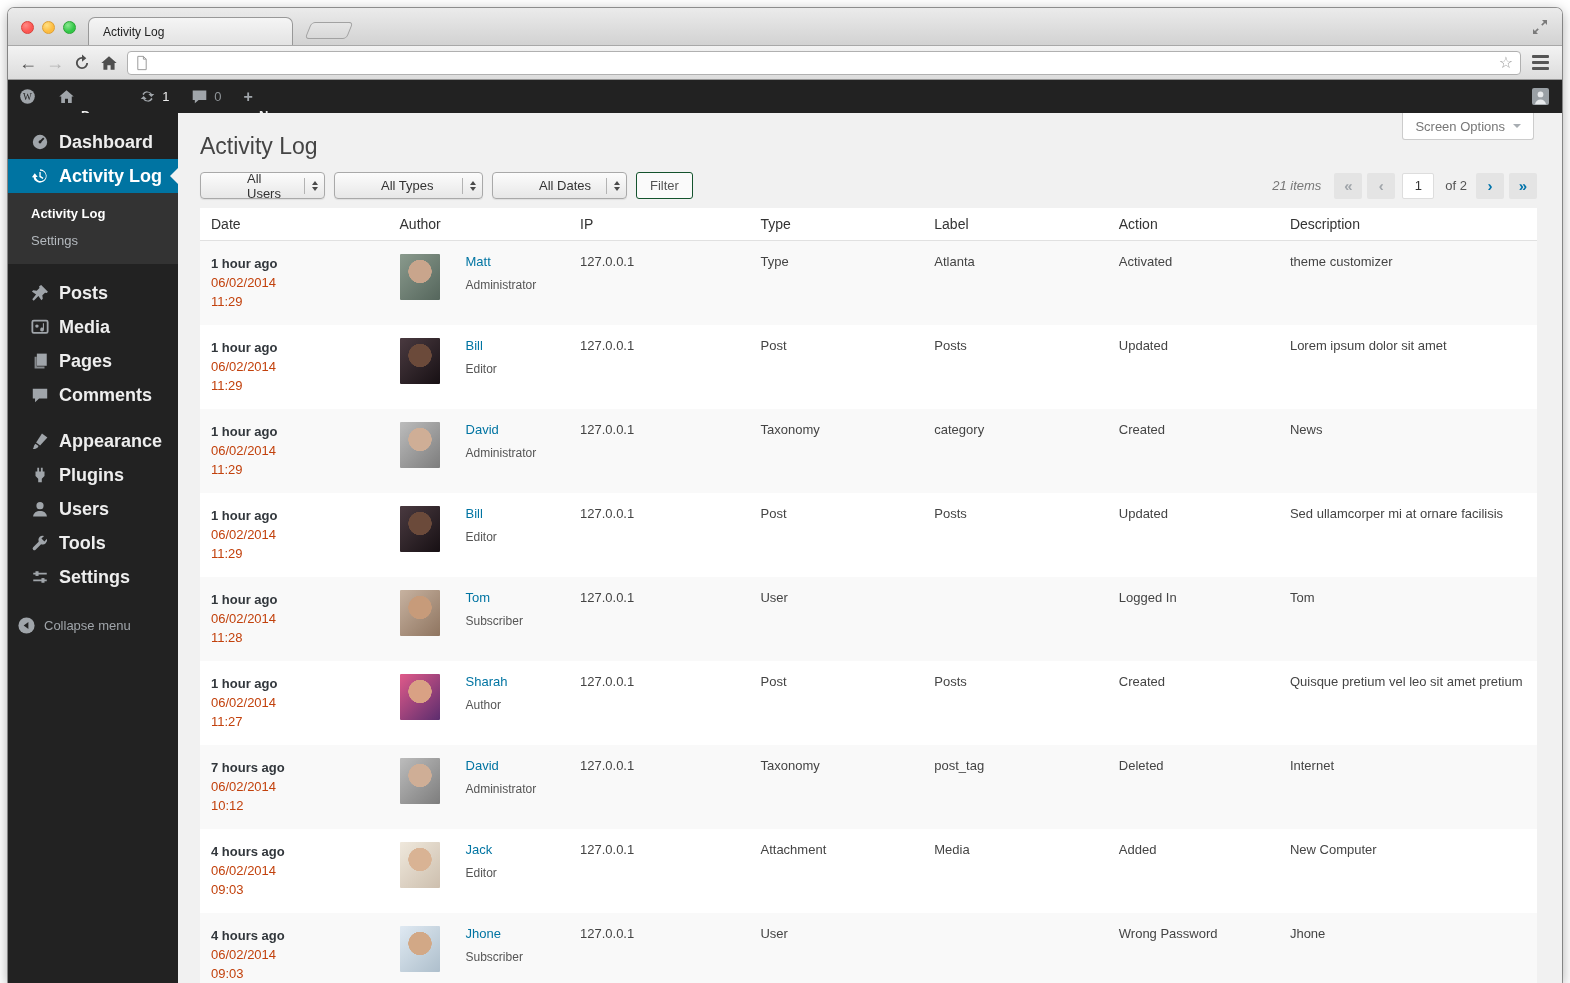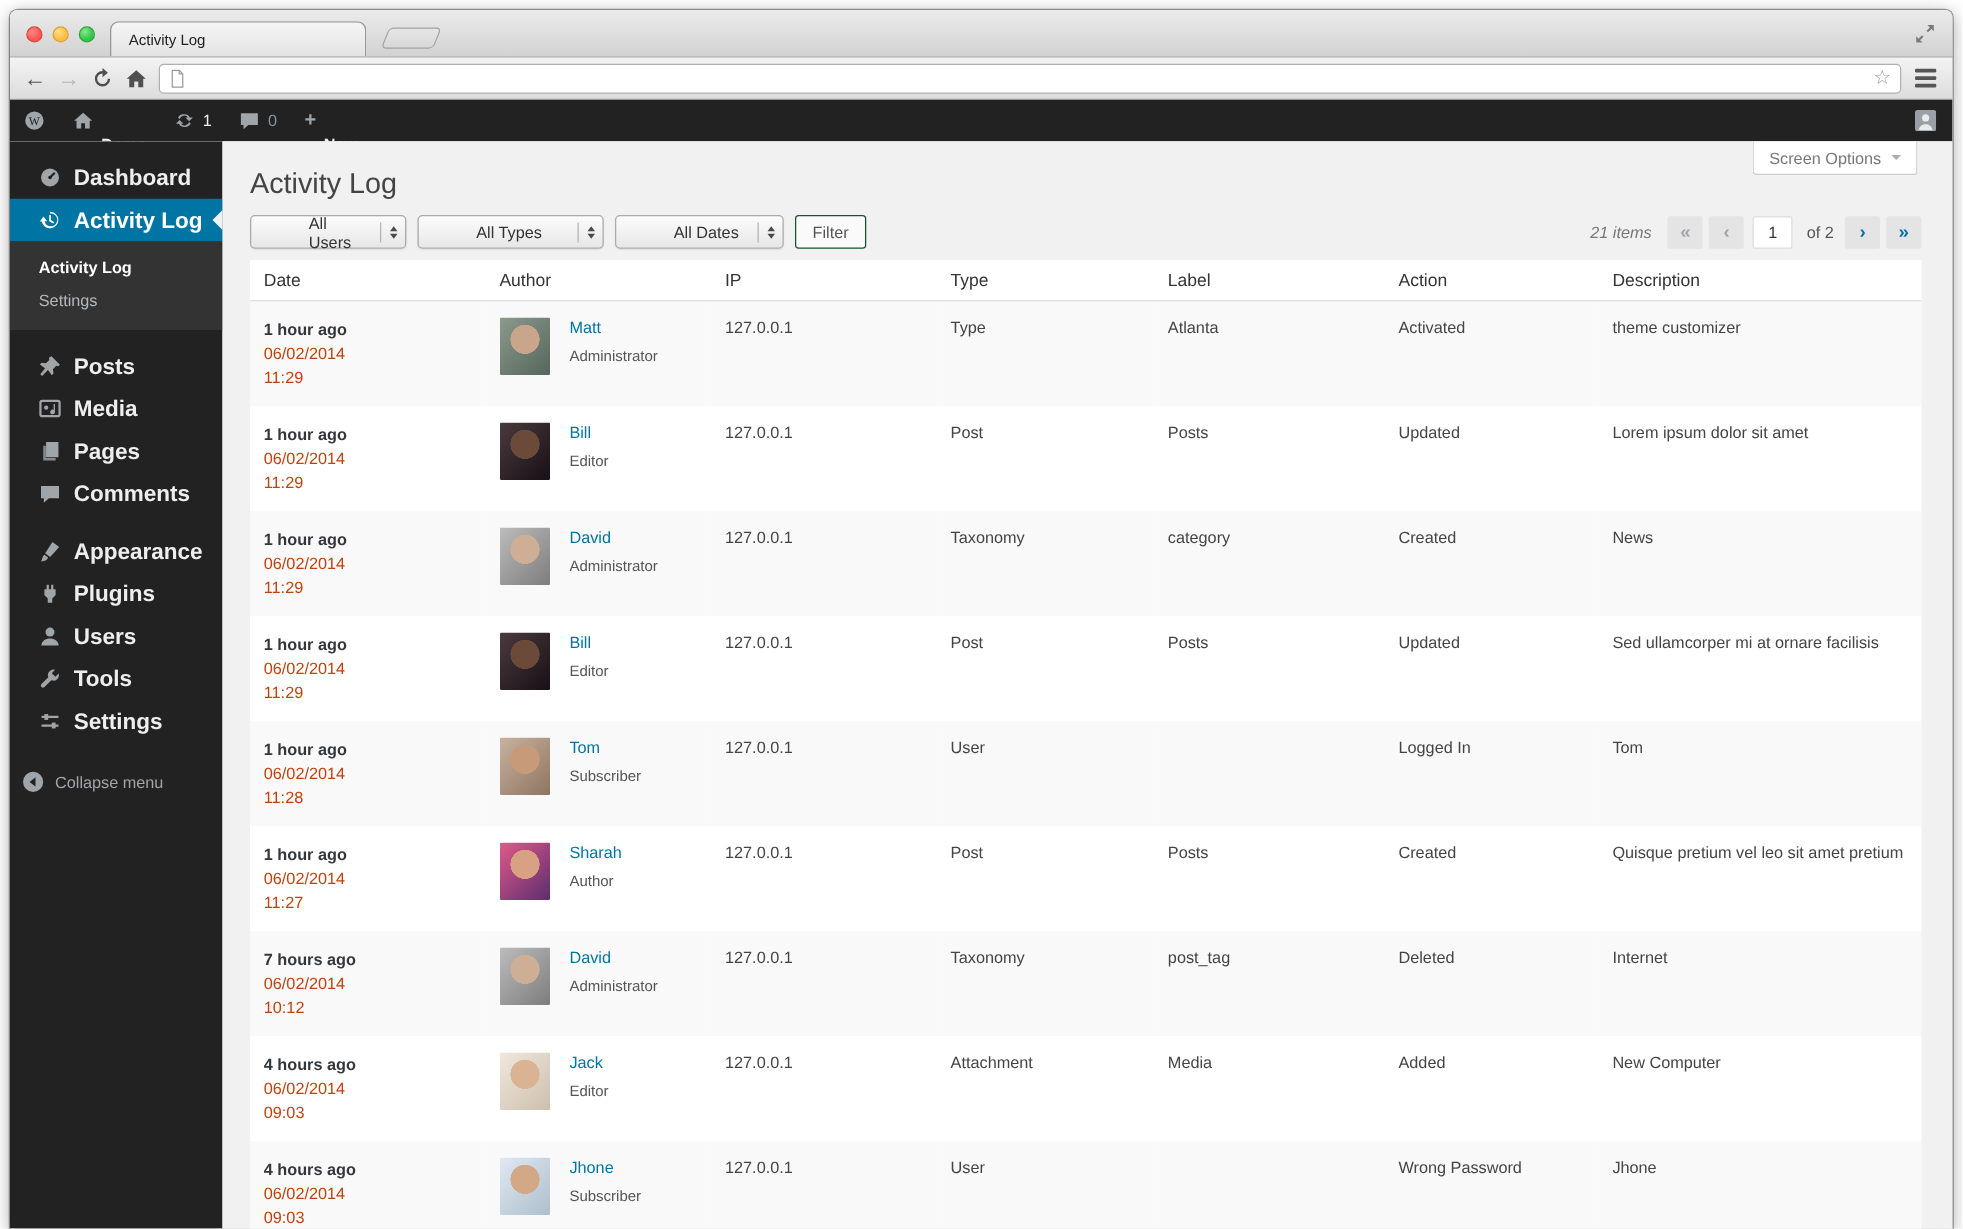--- a/index.html
+++ b/index.html
@@ -114,21 +114,21 @@
 
   
   table.log { width:100%; border-collapse:collapse; table-layout:fixed; background:#fff; }
   .log thead th { text-align:left; font-size:14px; font-weight:normal; color:#333;
     padding:8px 10px 8px 11px; background:#fff; border-bottom:1px solid #e1e1e1; }
   .log tbody tr:nth-child(odd) { background:#f9f9f9; }
   .log tbody tr:nth-child(even) { background:#fff; }
   .log tbody td { vertical-align:top; padding:13px 10px 14px 11px; font-size:13px; color:#444; }
   .d-ago { font-weight:bold; color:#32373c; line-height:19px; }
   .d-line { line-height:19px; color:#c2410c; }
-  .author-cell { display:flex; gap:16px; }
+  .author-cell { display:flex; gap:26px; }
   .avatar { width:40px; height:46px; flex:0 0 40px; border-radius:1px; }
   .a-name { color:#0074a2; cursor:pointer; line-height:15px; }
   .a-role { font-size:12px; color:#555; margin-top:9px; }
 </style>
 </head>
 <body>
 
 <div class="window">
 
   <div class="titlebar">

